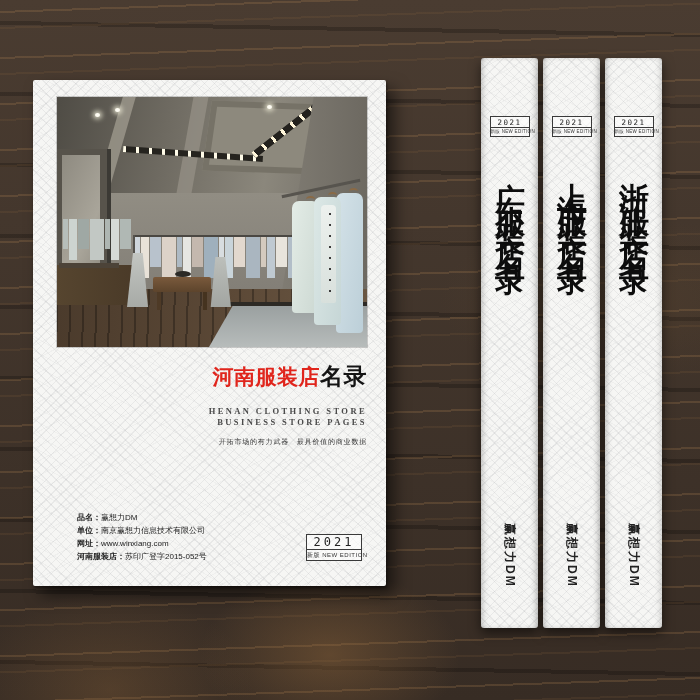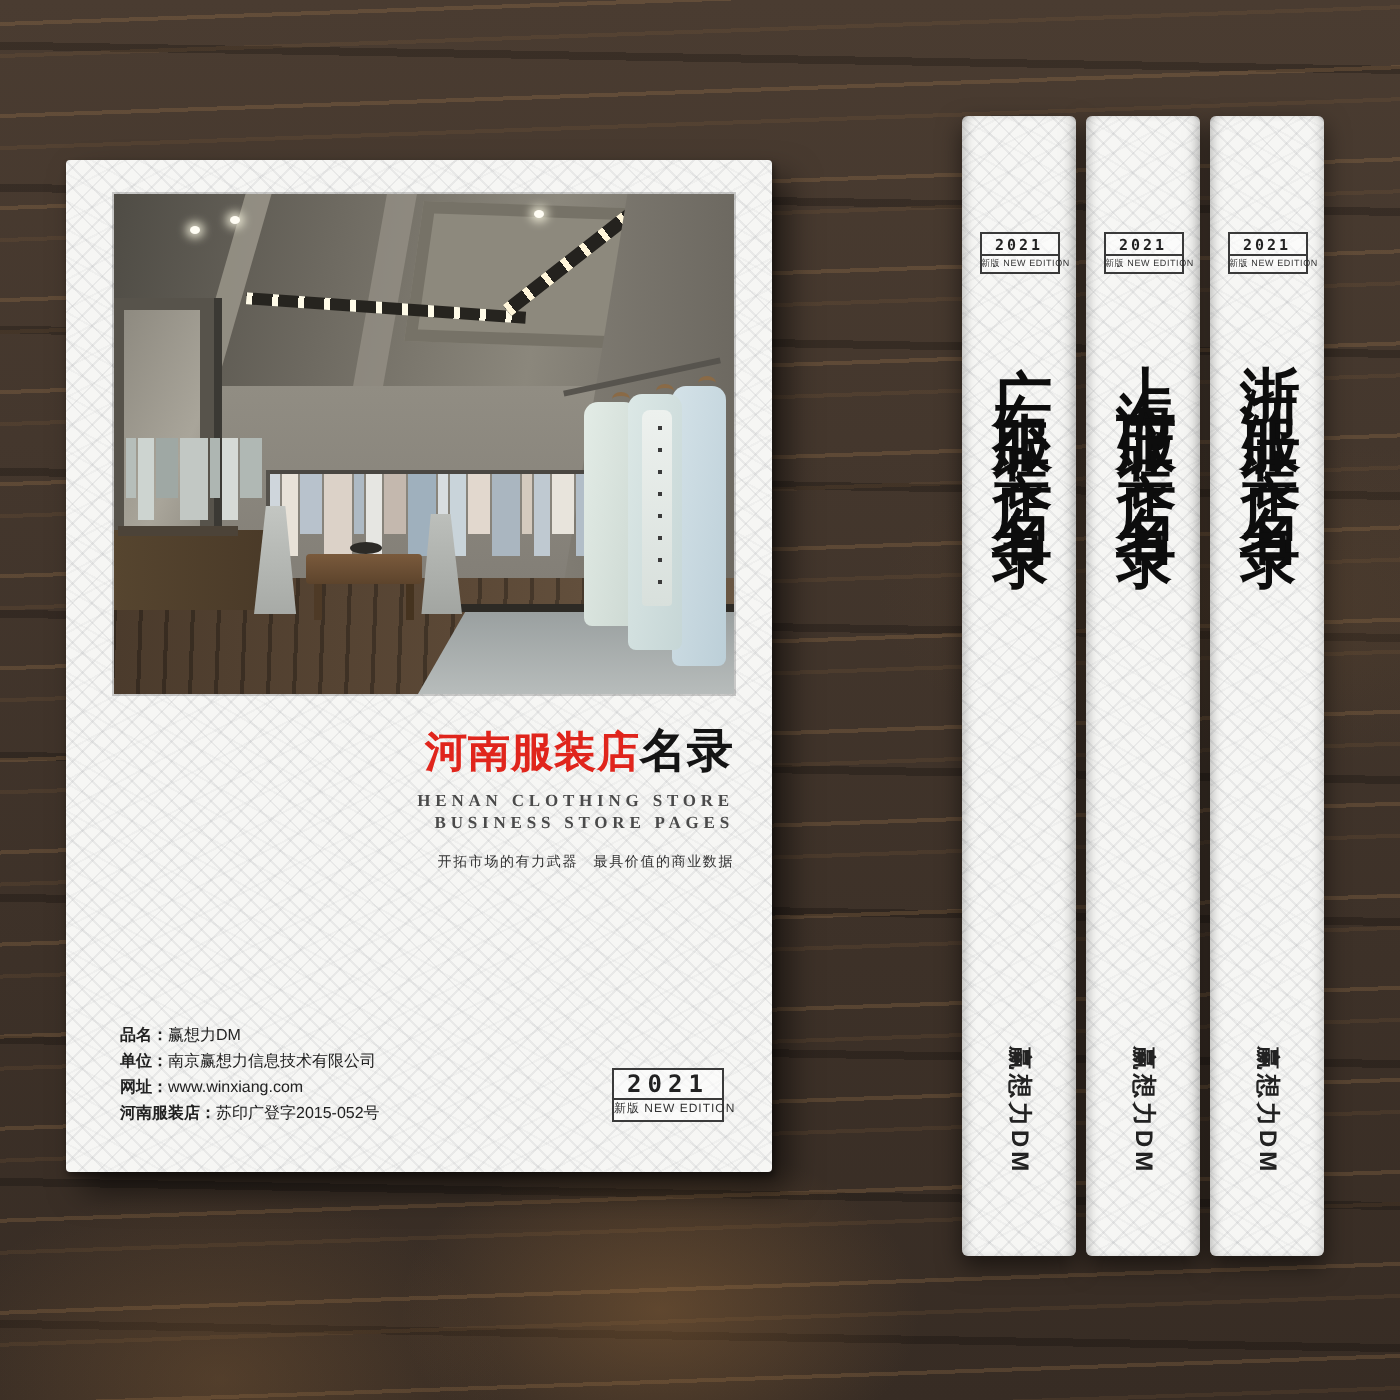--- a/index.html
+++ b/index.html
@@ -73,30 +73,30 @@
   .ph-suit3{right:4px;top:96px;width:27px;height:140px;background:linear-gradient(100deg,#d4e2e8,#bccfd8);border-radius:7px 7px 4px 4px;}
   .ph-vest{right:31px;top:108px;width:15px;height:98px;background:linear-gradient(#edf1ee,#d8e0dc);border-radius:4px 4px 2px 2px;}
   .ph-vest::after{content:"";position:absolute;left:50%;top:8px;width:2px;height:84px;
     background:repeating-linear-gradient(180deg,#3a3a3a 0 2px,transparent 2px 11px);}
 
   
   .title-block{position:absolute;right:19px;top:284px;text-align:right;}
   .title-line{font-weight:700;font-size:21px;letter-spacing:0.5px;line-height:24px;white-space:nowrap;font-family:"DejaVu Sans","Liberation Sans",sans-serif;}
   .title-red{color:#e0251c;}
   .title-black{color:#141414;font-size:23px;}
-  .subtitle{margin-top:7px;font-family:"Liberation Serif","DejaVu Serif",serif;font-weight:700;font-size:8.5px;line-height:10.5px;letter-spacing:2.4px;color:#4a4a4a;white-space:nowrap;}
+  .subtitle{margin-top:17px;font-family:"Liberation Serif","DejaVu Serif",serif;font-weight:700;font-size:8.5px;line-height:10.5px;letter-spacing:2.4px;color:#4a4a4a;white-space:nowrap;}
   .tagline{margin-top:10px;font-size:7px;letter-spacing:0.8px;color:#333;white-space:nowrap;}
 
   .info-block{position:absolute;left:27px;top:431px;font-size:8px;line-height:13px;color:#222;}
-  .info-line{white-space:nowrap;}
+  .info-line{white-space:nowrap;margin-left:17px;}
   .info-label{font-weight:700;}
 
   .badge{border:1px solid #3a3a3a;background:rgba(255,255,255,.55);text-align:center;color:#222;}
   .badge-cover{position:absolute;right:24px;top:454px;width:54px;}
-  .badge-year{font-family:"DejaVu Sans Mono","Liberation Mono",monospace;font-weight:700;border-bottom:1px solid #3a3a3a;}
+  .badge-year{font-family:"DejaVu Sans Mono","Liberation Mono",monospace;font-weight:400;border-bottom:1px solid #3a3a3a;}
   .badge-cover .badge-year{font-size:12px;letter-spacing:3px;line-height:13px;padding:1px 0 0;}
   .badge-edition{white-space:nowrap;color:#333;}
   .badge-cover .badge-edition{font-size:6px;letter-spacing:.5px;line-height:8px;padding:1px 0;}
 
   
   .spine{position:absolute;top:58px;width:57px;height:570px;border-radius:3px;
     box-shadow:0 5px 12px rgba(0,0,0,.55), inset 4px 0 6px -3px rgba(0,0,0,.28), inset -4px 0 6px -3px rgba(0,0,0,.20);}
   .spine-1{left:481px;} .spine-2{left:543px;} .spine-3{left:605px;}
   .badge-spine{position:absolute;left:50%;transform:translateX(-50%);top:58px;width:38px;}
   .badge-spine .badge-year{font-size:7.5px;letter-spacing:1.5px;line-height:9px;padding:1px 0 0;}

